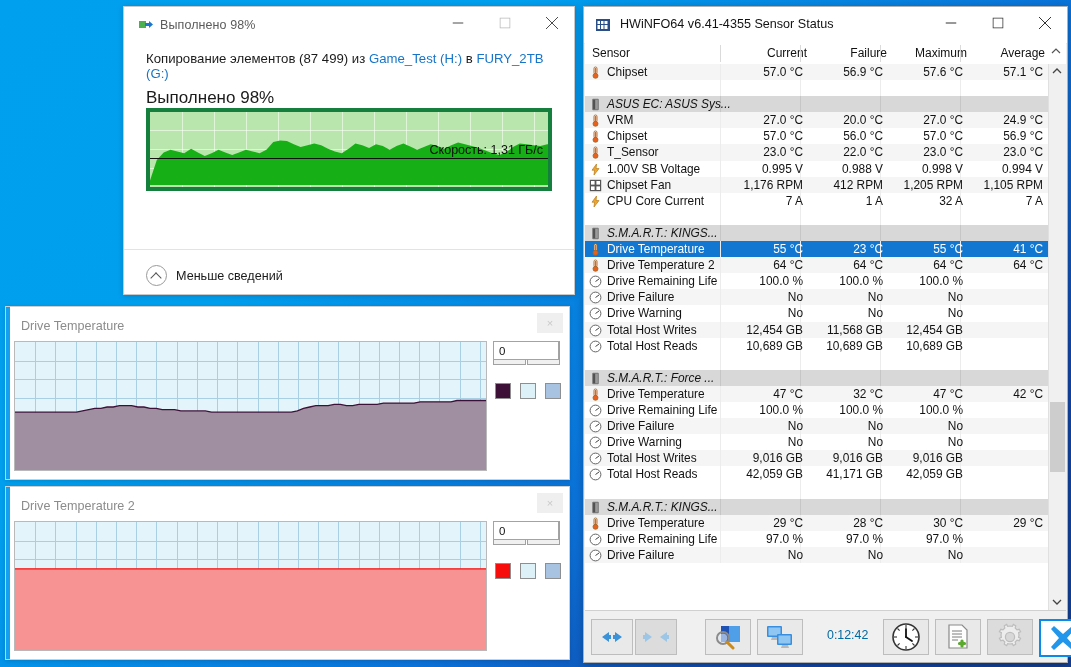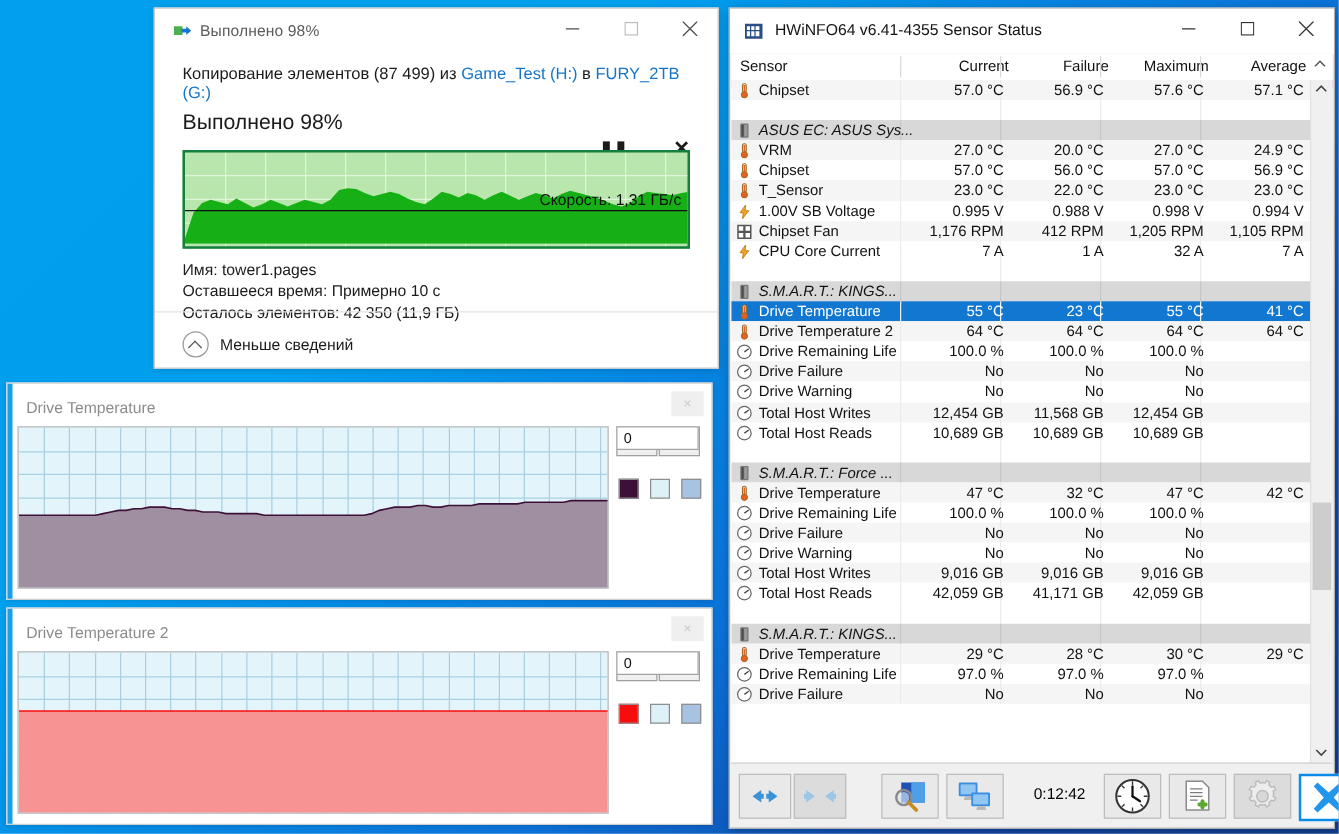--- a/index.html
+++ b/index.html
@@ -28,21 +28,21 @@
   #copy-close{right:0px;}
 
   #copy-body{padding:0 22px;position:relative;}
   #copy-line1{font-size:13.2px;color:#1b1b1b;margin-top:6px;}
   #copy-line1 .lnk{color:#1675c8;}
   #copy-heading{font-size:17px;color:#1b1b1b;margin-top:7px;font-weight:400;}
   #copy-pause{position:absolute;right:72px;top:60px;font-size:15px;color:#1b1b1b;font-weight:bold;letter-spacing:-1px;}
   #copy-cancel{position:absolute;right:22px;top:58px;font-size:16px;color:#1b1b1b;font-weight:bold;}
 
   #copy-graph{
-    margin-top:12px;height:75px;border:2px solid #15803d;position:relative;
+    margin-top:0;height:75px;border:4px solid #15803d;position:relative;
     background:#b9e6ac;overflow:hidden;
   }
   #copy-graph .gridv{position:absolute;top:0;bottom:0;width:1px;background:rgba(255,255,255,.55);}
   #copy-graph .gridh{position:absolute;left:0;right:0;height:1px;background:rgba(255,255,255,.55);}
   #copy-graph .avgline{position:absolute;left:0;right:0;height:1px;background:#111;top:46px;}
   #copy-speed{position:absolute;right:5px;top:31px;font-size:12.5px;color:#0f0f0f;}
 
   #copy-info{margin-top:9px;font-size:12.6px;color:#1b1b1b;line-height:17px;}
   #copy-sep{position:absolute;left:0;right:0;top:242px;height:1px;background:#e3e3e3;}
   #copy-less{position:absolute;left:22px;top:258px;display:flex;align-items:center;gap:9px;}
@@ -106,21 +106,21 @@
     border-left:1px solid #e0e0e0;}
   .sarrow{position:absolute;left:0;width:17px;height:17px;background:#f0f0f0;}
   #hw-thumb{position:absolute;left:1px;width:15px;background:#cdcdcd;}
 
   #hw-footer{position:absolute;left:1px;right:1px;bottom:1px;height:50px;background:#f0f0f0;
     border-top:1px solid #d0d0d0;}
   .tbtn{position:absolute;top:8px;width:40px;height:34px;border:1px solid #bdbdbd;background:#e9e9e9;}
   .tbtn.dis{background:#dcdcdc;}
   .tbtn.act{border:2px solid #0c8ae8;background:#fff;}
   .tbtn svg{position:absolute;left:50%;top:50%;transform:translate(-50%,-50%);}
-  #hw-timer{position:absolute;top:17px;font-size:12.4px;color:#000000;}
+  #hw-timer{position:absolute;top:17px;font-size:12.4px;color:#0369a1;}
 </style>
 </head>
 <body>
 
 <div class="abs" id="copy-dialog">
   <div id="copy-titlebar">
     <svg id="copy-title-icon" viewBox="0 0 14 12">
       <rect x="0" y="1" width="7" height="7" fill="#4caf50"></rect>
       <path d="M6 3 h4 v-2 l4 3.5 -4 3.5 v-2 h-4 z" fill="#1976d2"></path>
     </svg>
@@ -165,25 +165,20 @@
         <div class="gridv" style="left:320px"></div>
       <div class="gridv" style="left:352px"></div>
         <div class="gridv" style="left:384px"></div>
       <svg id="copy-speed-path" width="404" height="73" viewBox="0 0 404 73" preserveAspectRatio="none" style="position:absolute;left:0;top:0;">
           <path d="M0 73 L0.0 68.5 L6.8 48.1 L13.7 40.4 L20.5 37.7 L27.4 39.5 L34.2 41.3 L41.1 36.8 L47.9 40.4 L54.8 44.0 L61.6 41.3 L68.5 37.7 L75.3 40.4 L82.2 43.1 L89.0 40.4 L95.9 37.7 L102.7 39.5 L109.6 41.3 L116.4 37.7 L123.3 30.0 L130.1 28.6 L136.9 29.1 L143.8 32.3 L150.6 35.0 L157.5 33.2 L164.3 31.4 L171.2 33.2 L178.0 36.8 L184.9 39.5 L191.7 41.3 L198.6 36.8 L205.4 31.4 L212.3 33.2 L219.1 35.9 L226.0 32.3 L232.8 34.1 L239.7 37.7 L246.5 34.1 L253.4 31.4 L260.2 34.5 L267.1 37.7 L273.9 35.0 L280.7 32.3 L287.6 34.1 L294.4 36.8 L301.3 33.2 L308.1 30.5 L315.0 32.3 L321.8 34.1 L328.7 35.9 L335.5 38.6 L342.4 41.3 L349.2 43.1 L356.1 40.4 L362.9 35.0 L369.8 31.4 L376.6 32.3 L383.5 33.2 L390.3 34.1 L397.2 32.3 L404.0 31.4 L404 73 Z" fill="#16b016"></path>
         </svg>
       <div class="avgline"></div>
       <div id="copy-speed">Скорость: 1,31 ГБ/с</div>
     </div>
 
-    <div id="copy-info">
-      <div><span>Имя:</span> <span>tower1.pages</span></div>
-      <div><span>Оставшееся время:</span> <span>Примерно 10 с</span></div>
-      <div><span>Осталось элементов:</span> <span>42 350 (11,9 ГБ)</span></div>
-    </div>
   </div>
 
   <div id="copy-sep"></div>
   <div id="copy-less">
     <span class="circ"></span>
     <span>Меньше сведений</span>
   </div>
 </div>
 
 <div class="abs gwin" id="gwin1">

